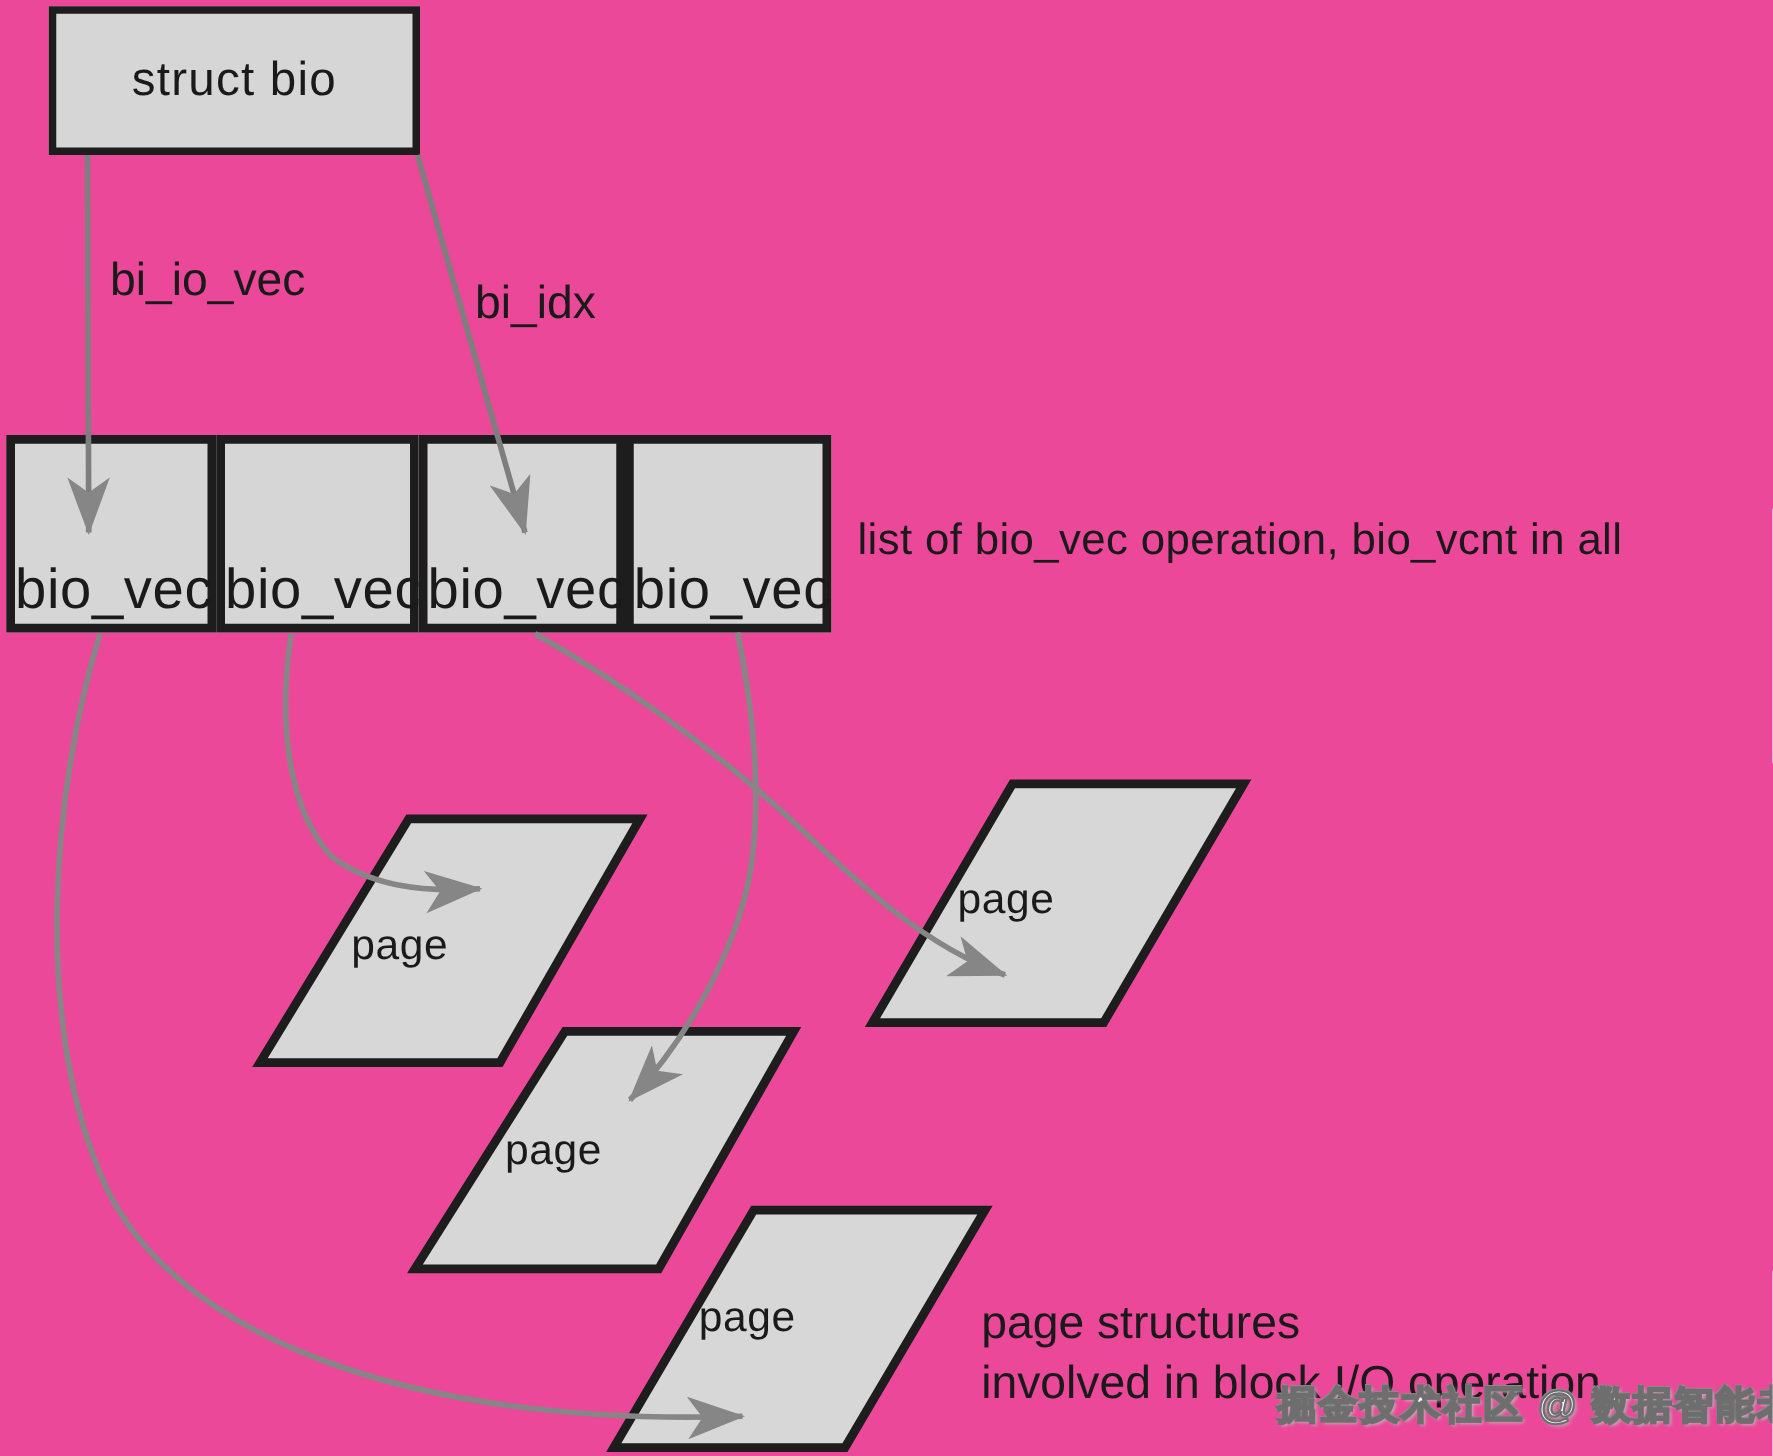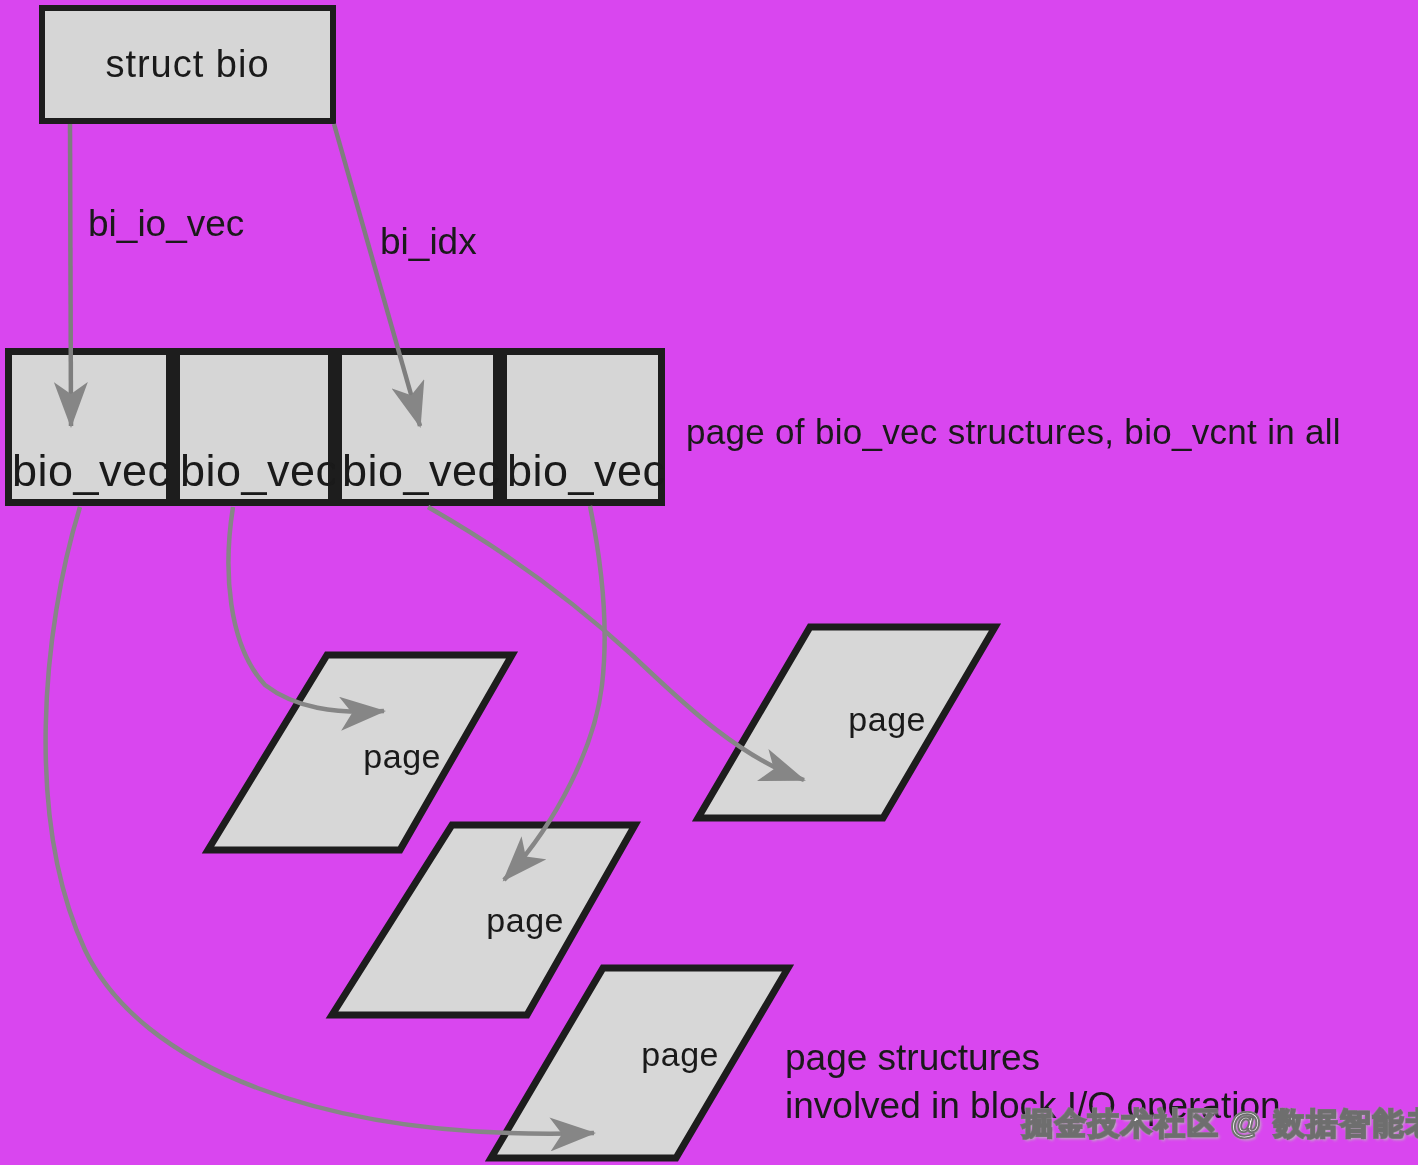--- a/index.html
+++ b/index.html
@@ -1,19 +1,19 @@
 <!DOCTYPE html>
 <html><head>
 <meta charset="utf-8">
 <style>
   html,body{margin:0;padding:0;background:#ffffff;}
   .stage{
     position:relative;
     width:1418px;height:1165px;
-    background:#d946ef;
+    background:#ec4899;
     overflow:hidden;
     font-family:"Liberation Sans","DejaVu Sans",sans-serif;
     color:#1a1a1a;
   }
   .layer{position:absolute;left:0;top:0;width:1418px;height:1165px;}
   svg.layer{z-index:3;pointer-events:none;}
 
   
   .rbox{
     position:absolute;
@@ -41,21 +41,21 @@
   .txt{position:absolute;z-index:4;white-space:nowrap;}
   .ptr-bi-io-vec{left:88px;top:203px;font-size:37px;}
   .ptr-bi-idx{left:380px;top:200px;font-size:37px;margin-top:21px;}
   .list-caption{left:686px;top:412px;font-size:35px;letter-spacing:0.3px;}
   .pages-caption{
     left:785px;top:1012px;font-size:37px;line-height:48px;
     white-space:pre-line;
     margin-top:22px;
   }
   .page-label{
-    position:absolute;z-index:4;width:160px;text-align:right;
+    position:absolute;z-index:4;width:160px;text-align:left;
     font-size:34px;letter-spacing:0.5px;
   }
   .page-label.p-left{left:281px;top:737px;}
   .page-label.p-middle{left:404px;top:901px;}
   .page-label.p-right{left:766px;top:700px;}
   .page-label.p-bottom{left:559px;top:1035px;}
 
   .watermark{
     position:absolute;z-index:5;
     left:1022px;top:1103px;
@@ -87,21 +87,21 @@
   <div class="rbox vec-cell cell-1">
     <span class="vec-label">bio_vec</span>
   </div>
   <div class="rbox vec-cell cell-2">
     <span class="vec-label">bio_vec</span>
   </div>
   <div class="rbox vec-cell cell-3">
     <span class="vec-label">bio_vec</span>
   </div>
 
-  <div class="txt list-caption">page of bio_vec structures, bio_vcnt in all</div>
+  <div class="txt list-caption">list of bio_vec operation, bio_vcnt in all</div>
 
   <svg class="layer" viewBox="0 0 1418 1165" width="1418" height="1165" fill="none" xmlns="http://www.w3.org/2000/svg">
     <defs>
       <marker id="ah" markerUnits="userSpaceOnUse" markerWidth="48" markerHeight="34" refX="44" refY="17" orient="auto">
         <path d="M0,0 L46,17 L0,34 L12,17 Z" fill="#868686"></path>
       </marker>
     </defs>
 
     <polygon points="327,655 512,655 400,850 208,850" fill="#d7d7d7" stroke="#1d1d1d" stroke-width="7"></polygon>
     <polygon points="810,627 995,627 883,818 698,818" fill="#d7d7d7" stroke="#1d1d1d" stroke-width="7"></polygon>

